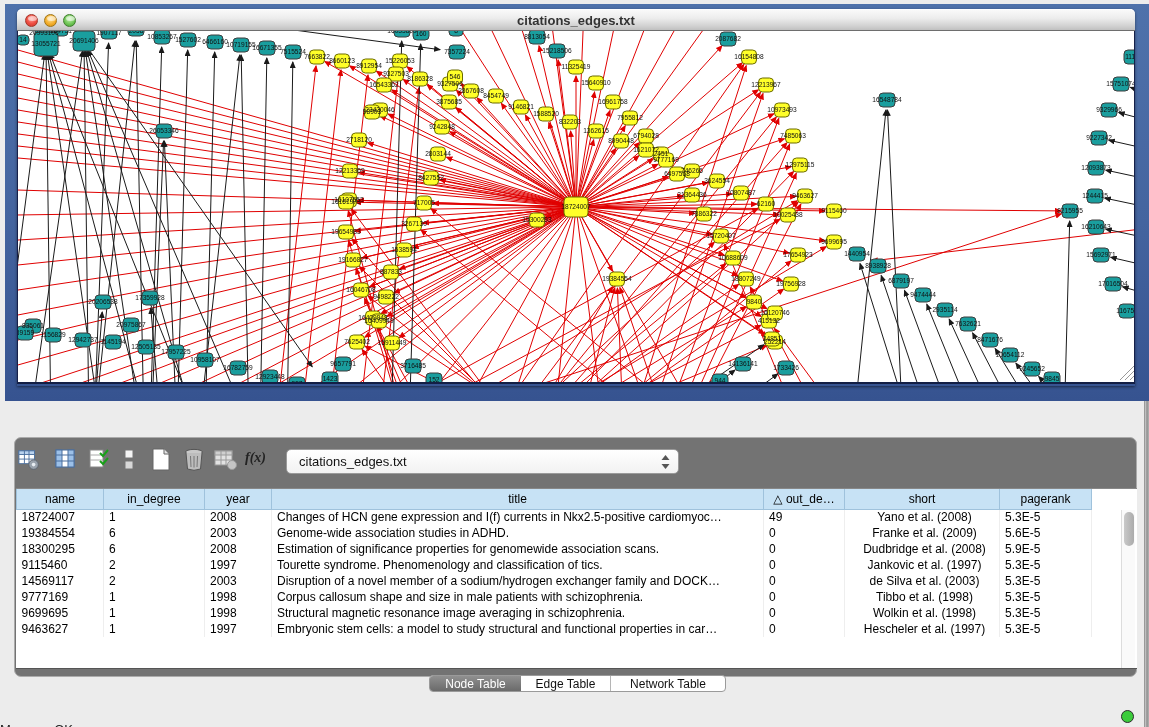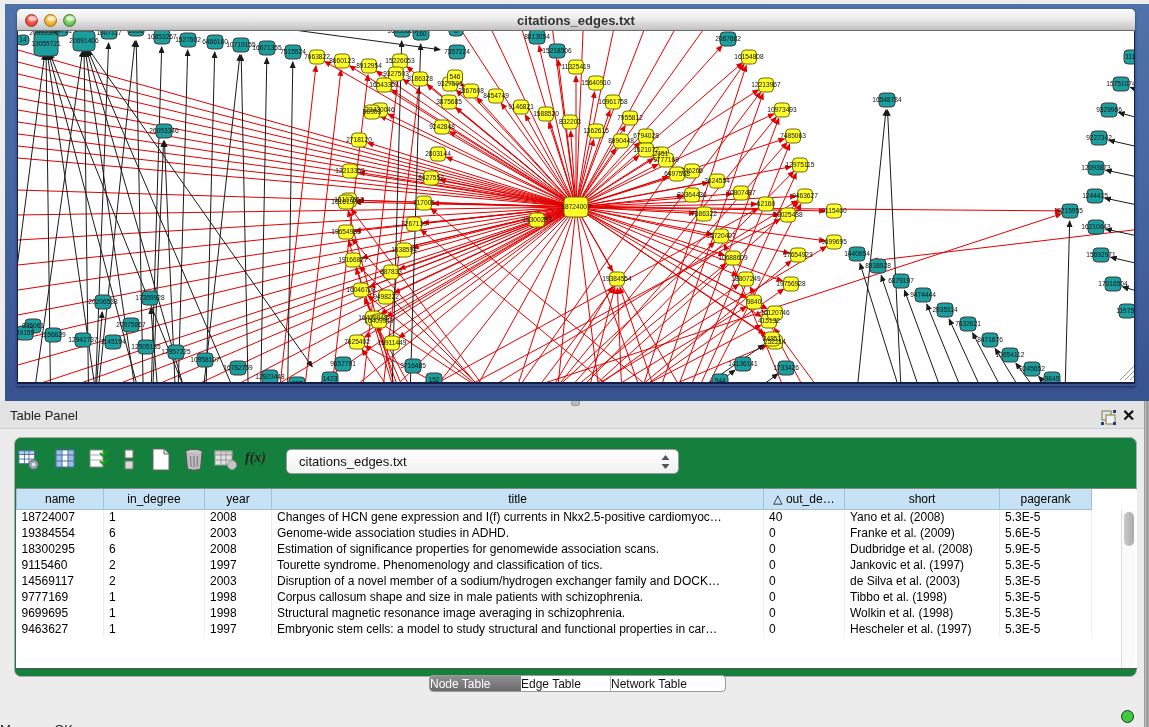--- a/index.html
+++ b/index.html
@@ -10,33 +10,33 @@
 .tl{position:absolute;top:5px;width:13px;height:13px;border-radius:50%}
 .tl i{position:absolute;left:2px;top:1px;width:9px;height:5px;border-radius:50%;background:rgba(255,255,255,.55)}
 .tl.r{left:8px;background:radial-gradient(circle at 50% 35%,#ff9d96 0%,#ee4d41 55%,#c63a2e 100%);border:1px solid #a33529}
 .tl.y{left:27px;background:radial-gradient(circle at 50% 35%,#ffe39a,#f2ab27 60%,#d28f17);border:1px solid #9e7416}
 .tl.g{left:46px;background:radial-gradient(circle at 50% 35%,#c4f2ae,#6cc353 60%,#48a234);border:1px solid #3f7d2c}
 .canvas{position:absolute;left:0;top:22px;width:1118px;height:353px;background:#fff;border-left:1px solid #16204a;border-right:1px solid #16204a;border-bottom:2px solid #131f45;overflow:hidden}
 .botsec{position:absolute;left:0;top:401px;width:1149px;height:326px;background:#ececec}
 .phead{position:absolute;left:0;top:0;width:100%;height:28px;background:#e3e3e3;border-bottom:1px solid #d0d0d0}
 .phead .t{position:absolute;left:10px;top:7px;font-size:13px;color:#222}
 .xicon{position:absolute;top:5px;left:1122px;font-size:16px;font-weight:bold;color:#111}
-.panel{position:absolute;left:14px;top:36px;width:1123px;height:240px;background:#15803d;border:1px solid #ababab;border-radius:7px}
+.panel{position:absolute;left:14px;top:36px;width:1123px;height:240px;background:#737373;border:1px solid #ababab;border-radius:7px}
 .tbar{position:absolute;left:0;top:0;width:100%;height:46px}
 .combo{position:absolute;left:271px;top:11px;width:393px;height:25px;background:linear-gradient(180deg,#fff,#f2f2f2);border:1px solid #9a9a9a;border-radius:5px;font-size:13px;color:#111;line-height:23px;padding-left:12px}
 .tblwrap{position:absolute;left:1px;top:50px;width:1121px;height:181px;background:#fff;border-top:1px solid #888;border-bottom:1px solid #555;overflow:hidden}
 table.t{border-collapse:collapse;font-size:12px;color:#000;table-layout:fixed;width:914px}
 table.t th{background:#c7e2f5;border:1px solid #9fc2dc;border-top:none;font-weight:normal;font-size:12px;height:20px;padding:0}
 table.t td{height:16px;padding:0 0 0 5px;white-space:nowrap;overflow:hidden;border-right:1px solid #eee}
-td.c6{text-align:left;padding:0}
+td.c6{text-align:center;padding:0}
 th.h1{width:87px}th.h2{width:101px}th.h3{width:67px}th.h4{width:492px}th.h5{width:81px}th.h6{width:155px}th.h7{width:92px}
 .vsb{position:absolute;left:1105px;top:21px;width:14px;height:159px;background:#fafafa;border-left:1px solid #ddd}
 .vsb .th{position:absolute;left:2px;top:2px;width:10px;height:34px;background:linear-gradient(90deg,#c9c9c9,#ababab);border-radius:5px}
 .tabs{position:absolute;left:429px;top:274px;height:17px;display:flex;border:1px solid #9a9a9a;border-radius:4px;overflow:hidden;font-size:12px;background:#fff}
-.tabs .seg{padding-top:1px;line-height:15px;color:#111;text-align:left}
+.tabs .seg{padding-top:1px;line-height:15px;color:#111;text-align:center}
 .tabs .seg:nth-child(1){width:91px}.tabs .seg:nth-child(2){width:89px}.tabs .seg:nth-child(4){width:114px}
 .tabs .sel{background:linear-gradient(180deg,#909090,#6a6a6a);color:#fff}
 .tabs .sep{width:1px;background:#b5b5b5}
 .mem{position:absolute;left:0;top:321px;width:1115px;text-align:left;font-size:13px;color:#222}
 .memdot{position:absolute;left:1121px;top:309px;width:13px;height:13px;border-radius:50%;background:#3ccc3c;border:1.5px solid #2c2c2c}
 .rstrip{position:absolute;left:1144px;top:0;width:5px;height:326px;background:linear-gradient(90deg,#cfcfcf,#909090 50%,#b5b5b5);border-left:1px solid #999}
 </style></head><body>
 <div class="topsec">
  <div class="bluebg"></div>
  <div class="win">
@@ -570,32 +570,20 @@
           <g stroke="#999" stroke-width="1">
             <line x1="1102" y1="349" x2="1116" y2="335"></line>
             <line x1="1107" y1="349" x2="1116" y2="340"></line>
             <line x1="1112" y1="349" x2="1116" y2="345"></line>
           </g>
         </svg>
       </div>
  </div>
 </div>
 <div class="botsec">
- <div class="phead">
-      <span class="t">Table Panel</span>
-      <span style="position:absolute;left:571px;top:0px;width:9px;height:5px;background:#bdbdbd;border:1px solid #9a9a9a;border-top:none;border-radius:0 0 3px 3px"></span>
-   <svg class="fic" style="position:absolute;left:1101px;top:9px" width="17" height="17" viewBox="0 0 17 17">
-     <rect x="1" y="1" width="9" height="9" fill="#dce8f5" stroke="#8a7a30"></rect>
-     <rect x="5" y="5" width="9" height="9" fill="#eef4fb" stroke="#8a7a30"></rect>
-     <rect x="12" y="0" width="3" height="3" fill="#1d3f7a"></rect>
-        <rect x="0" y="12" width="3" height="3" fill="#1d3f7a"></rect>
-        <rect x="12" y="12" width="3" height="3" fill="#1d3f7a"></rect>
-   </svg>
-   <span class="xicon">✕</span>
- </div>
  <div class="panel">
    <div class="tbar">
 
 <svg style="position:absolute;left:3px;top:11px" width="22" height="22" viewBox="0 0 24 24">
  <rect x="1" y="2" width="17" height="14" fill="#fff" stroke="#4a6f9e"></rect>
  <rect x="1" y="2" width="17" height="4" fill="#b9d2ee" stroke="#4a6f9e"></rect>
  <line x1="7" y1="2" x2="7" y2="16" stroke="#4a6f9e"></line>
           <line x1="12" y1="2" x2="12" y2="16" stroke="#4a6f9e"></line>
  <line x1="1" y1="11" x2="18" y2="11" stroke="#4a6f9e"></line>
  <circle cx="17" cy="17" r="5.2" fill="#9aa3ad" stroke="#5c646e"></circle>
@@ -657,21 +645,21 @@
               <th class="h4">title</th>
               <th class="h5">△ out_de…</th>
               <th class="h6">short</th>
               <th class="h7">pagerank</th>
             </tr>
 <tr>
               <td class="c1">18724007</td>
               <td class="c2">1</td>
               <td class="c3">2008</td>
               <td class="c4">Changes of HCN gene expression and I(f) currents in Nkx2.5-positive cardiomyoc…</td>
-              <td class="c5">40</td>
+              <td class="c5">49</td>
               <td class="c6">Yano et al. (2008)</td>
               <td class="c7">5.3E-5</td>
             </tr>
 <tr>
               <td class="c1">19384554</td>
               <td class="c2">6</td>
               <td class="c3">2003</td>
               <td class="c4">Genome-wide association studies in ADHD.</td>
               <td class="c5">0</td>
               <td class="c6">Franke et al. (2009)</td>

